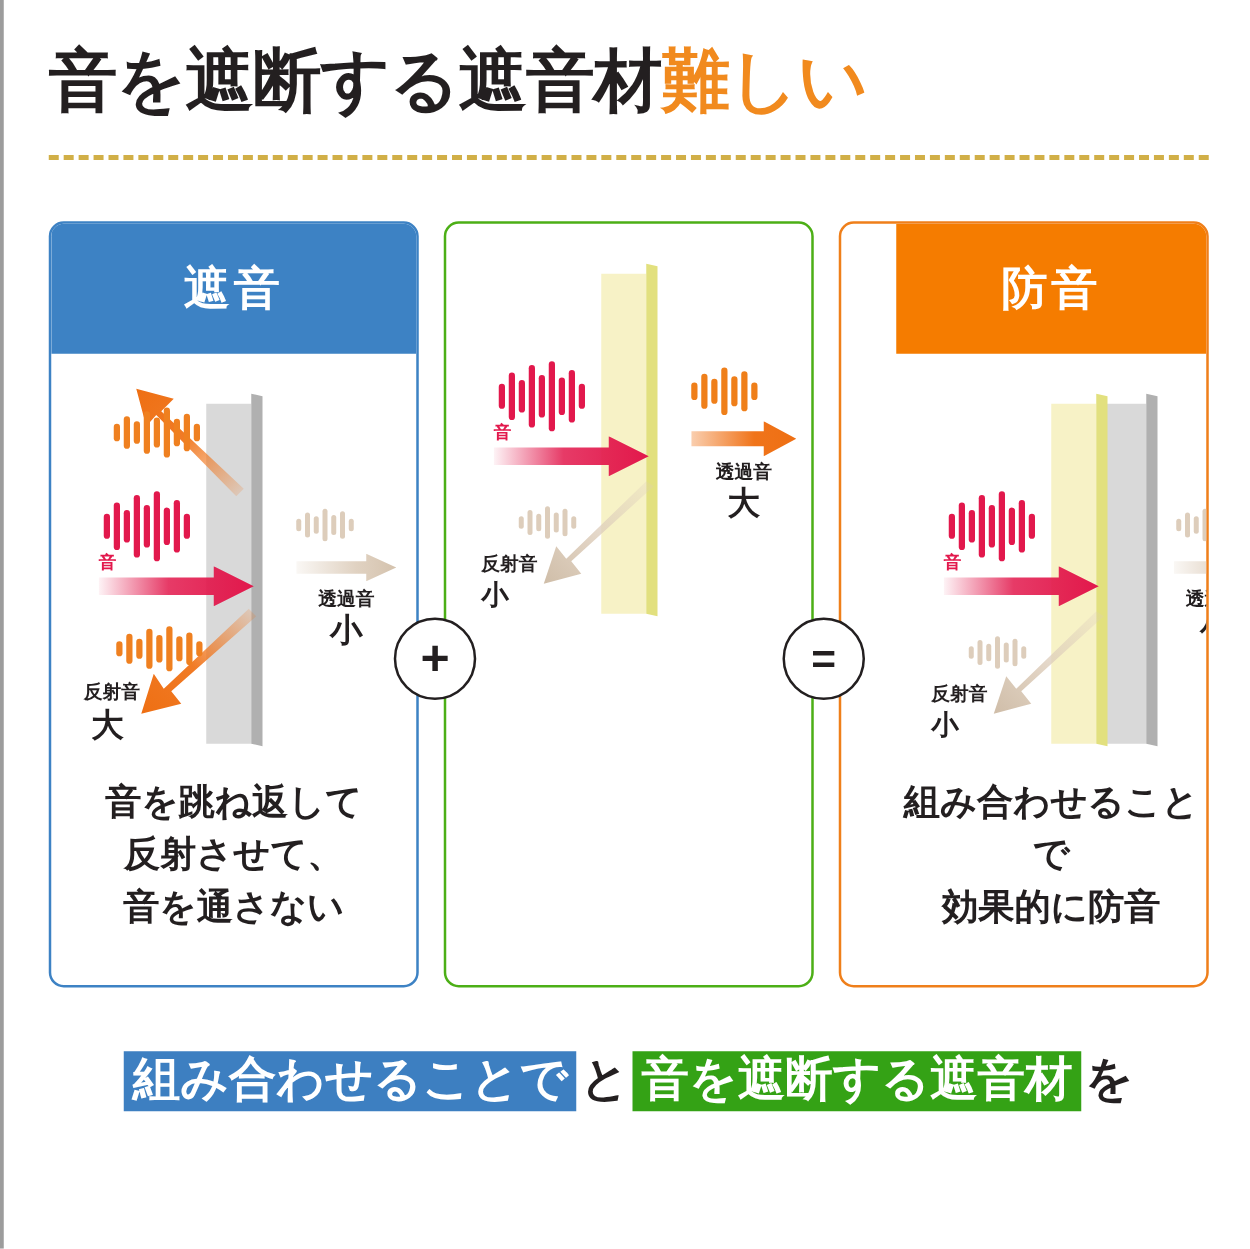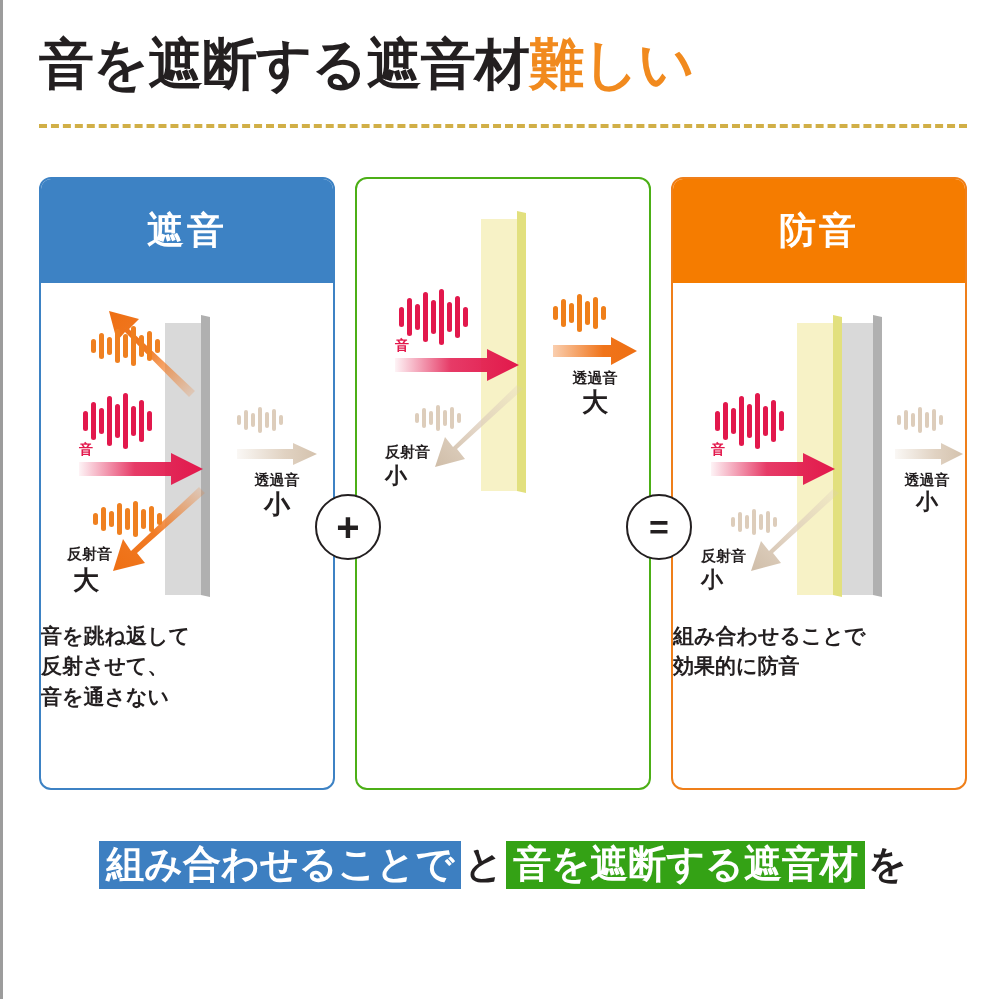--- a/index.html
+++ b/index.html
@@ -57,21 +57,21 @@
     position: relative;
     width: 296px;
     height: 613px;
     border-radius: 12px;
     box-sizing: border-box;
     background: #ffffff;
     border: 2px solid #3d82c4;
     overflow: hidden;
   }
   .panel.green { border-color: #4caf16; }
-  .panel.orange { border-color: #ef7f1a; }
+  .panel.orange { border-color: #ef7f1a; padding-left: 44px; }
 
   .panel-header {
     height: 104px;
     background: #3d82c4;
     color: #ffffff;
     display: flex;
     align-items: center;
     justify-content: center;
     font-size: 37px;
     font-weight: 700;
@@ -131,22 +131,22 @@
   }
   .lbl.big { font-size: 26px; }
   .lbl.sound { font-size: 14px; color: #e2184c; font-weight: 700; }
 
   
   .caption {
     position: absolute;
     left: 0;
     right: 0;
     top: 338px;
-    text-align: left;
-    font-size: 21px;
+    text-align: center;
+    font-size: 29px;
     font-weight: 700;
     color: #231f20;
     line-height: 1.45;
     white-space: pre-line;
   }
 
   
   .op {
     position: absolute;
     width: 62px;

